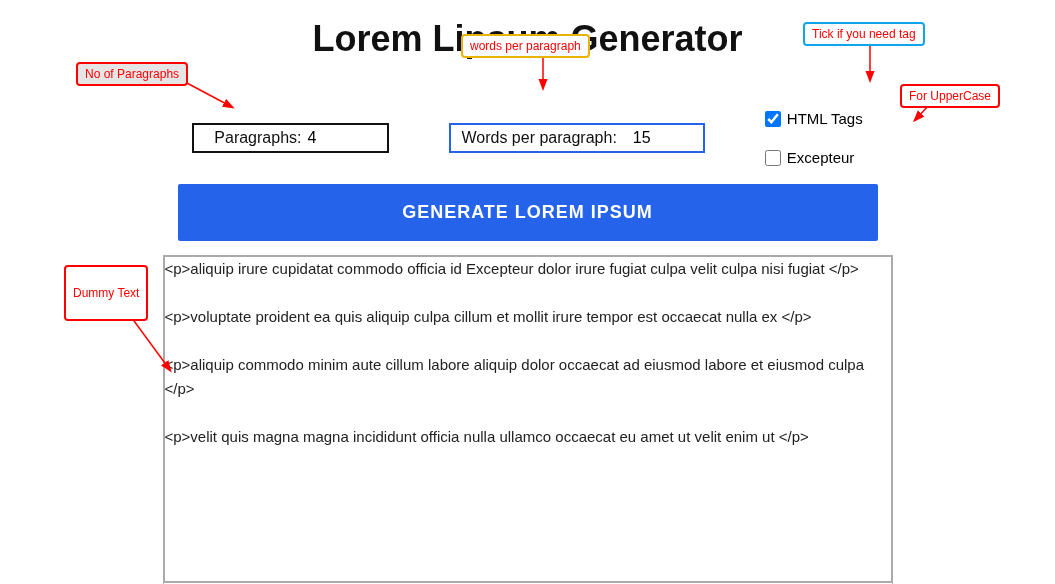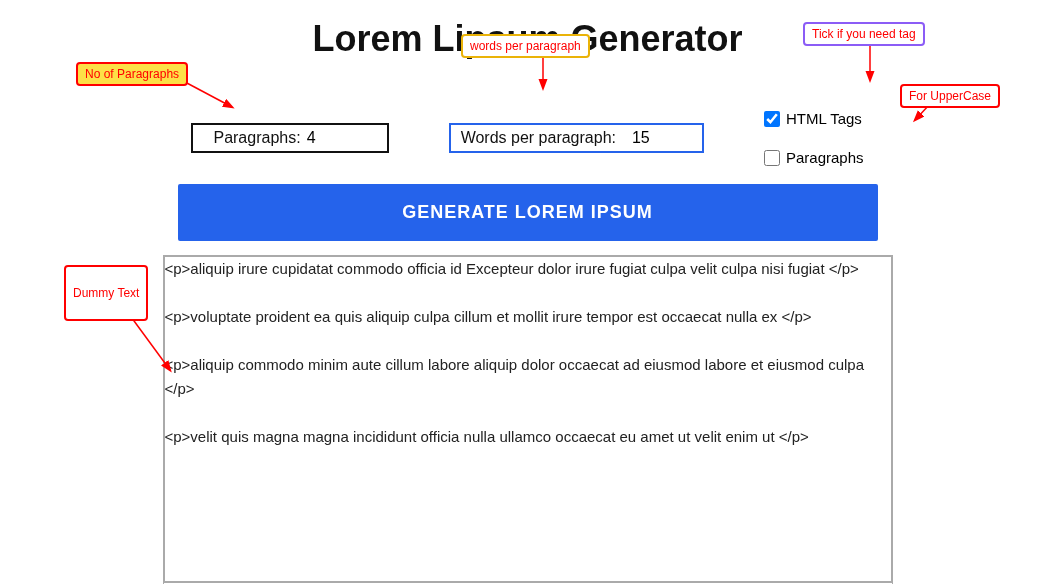--- a/index.html
+++ b/index.html
@@ -139,21 +139,21 @@
 
     .no-paragraphs-label {
       position: absolute;
       left: 76px;
       top: 62px;
       border: 2px solid red;
       border-radius: 4px;
       padding: 3px 7px;
       font-size: 12px;
       color: red;
-      background: #fde047;
+      background: #e5e5e5;
       white-space: nowrap;
       z-index: 10;
     }
 
     .words-per-para-label {
       position: absolute;
       left: 461px;
       top: 34px;
       border: 2px solid #eab308;
       border-radius: 4px;
@@ -162,21 +162,21 @@
       color: red;
       background: #fff;
       white-space: nowrap;
       z-index: 10;
     }
 
     .tick-if-label {
       position: absolute;
       left: 803px;
       top: 22px;
-      border: 2px solid #8b5cf6;
+      border: 2px solid #0ea5e9;
       border-radius: 4px;
       padding: 3px 7px;
       font-size: 12px;
       color: red;
       background: #fff;
       white-space: nowrap;
       z-index: 10;
     }
 
     .for-uppercase-label {
@@ -279,21 +279,21 @@
       <input type="text" class="words-para-input" value="15" style="">
     </div>
 
     <div class="checkboxes-group">
       <div class="checkbox-row">
         <input type="checkbox" checked="" id="htmltags" style="">
         <label for="htmltags">HTML Tags</label>
       </div>
       <div class="checkbox-row">
         <input type="checkbox" id="uppercase" style="">
-        <label for="uppercase">Paragraphs</label>
+        <label for="uppercase">Excepteur</label>
       </div>
     </div>
   </div>
 
   <button class="generate-btn">GENERATE LOREM IPSUM</button>
 
   <div class="output-area-wrapper">
     <textarea class="output-textarea" style="">&lt;p&gt;aliquip irure cupidatat commodo officia id Excepteur dolor irure fugiat culpa velit culpa nisi fugiat &lt;/p&gt;
 
 &lt;p&gt;voluptate proident ea quis aliquip culpa cillum et mollit irure tempor est occaecat nulla ex &lt;/p&gt;

